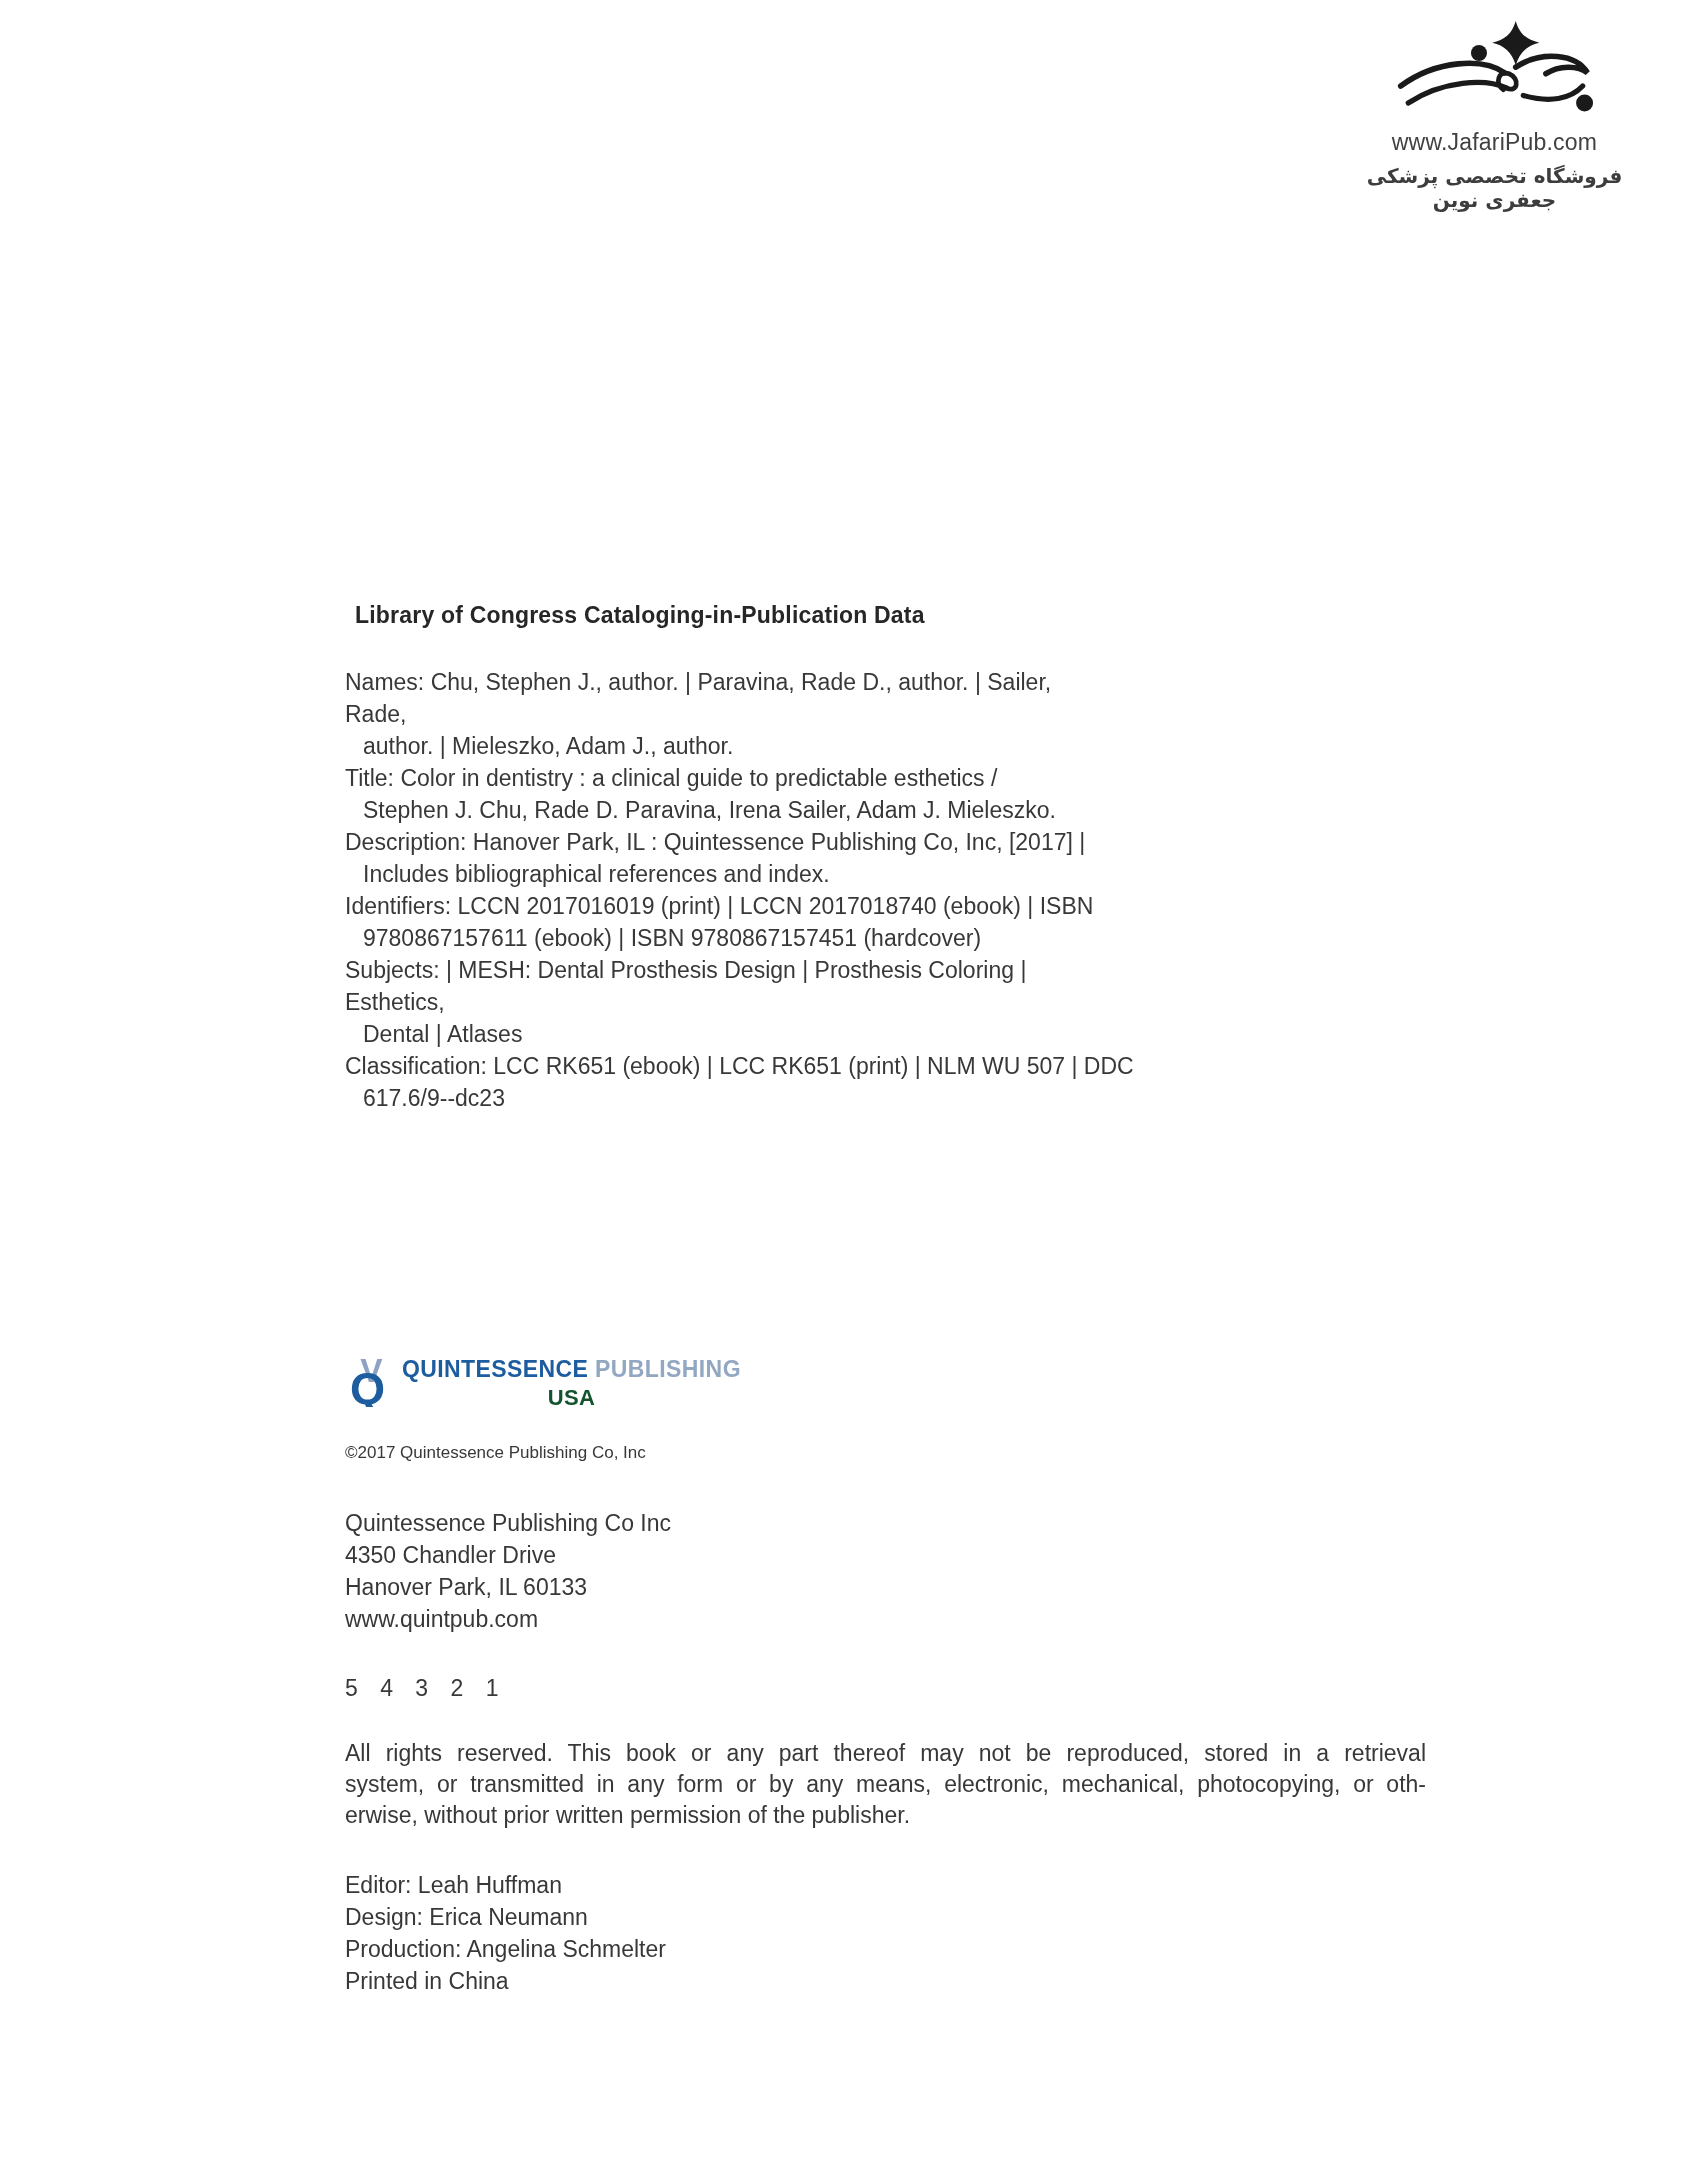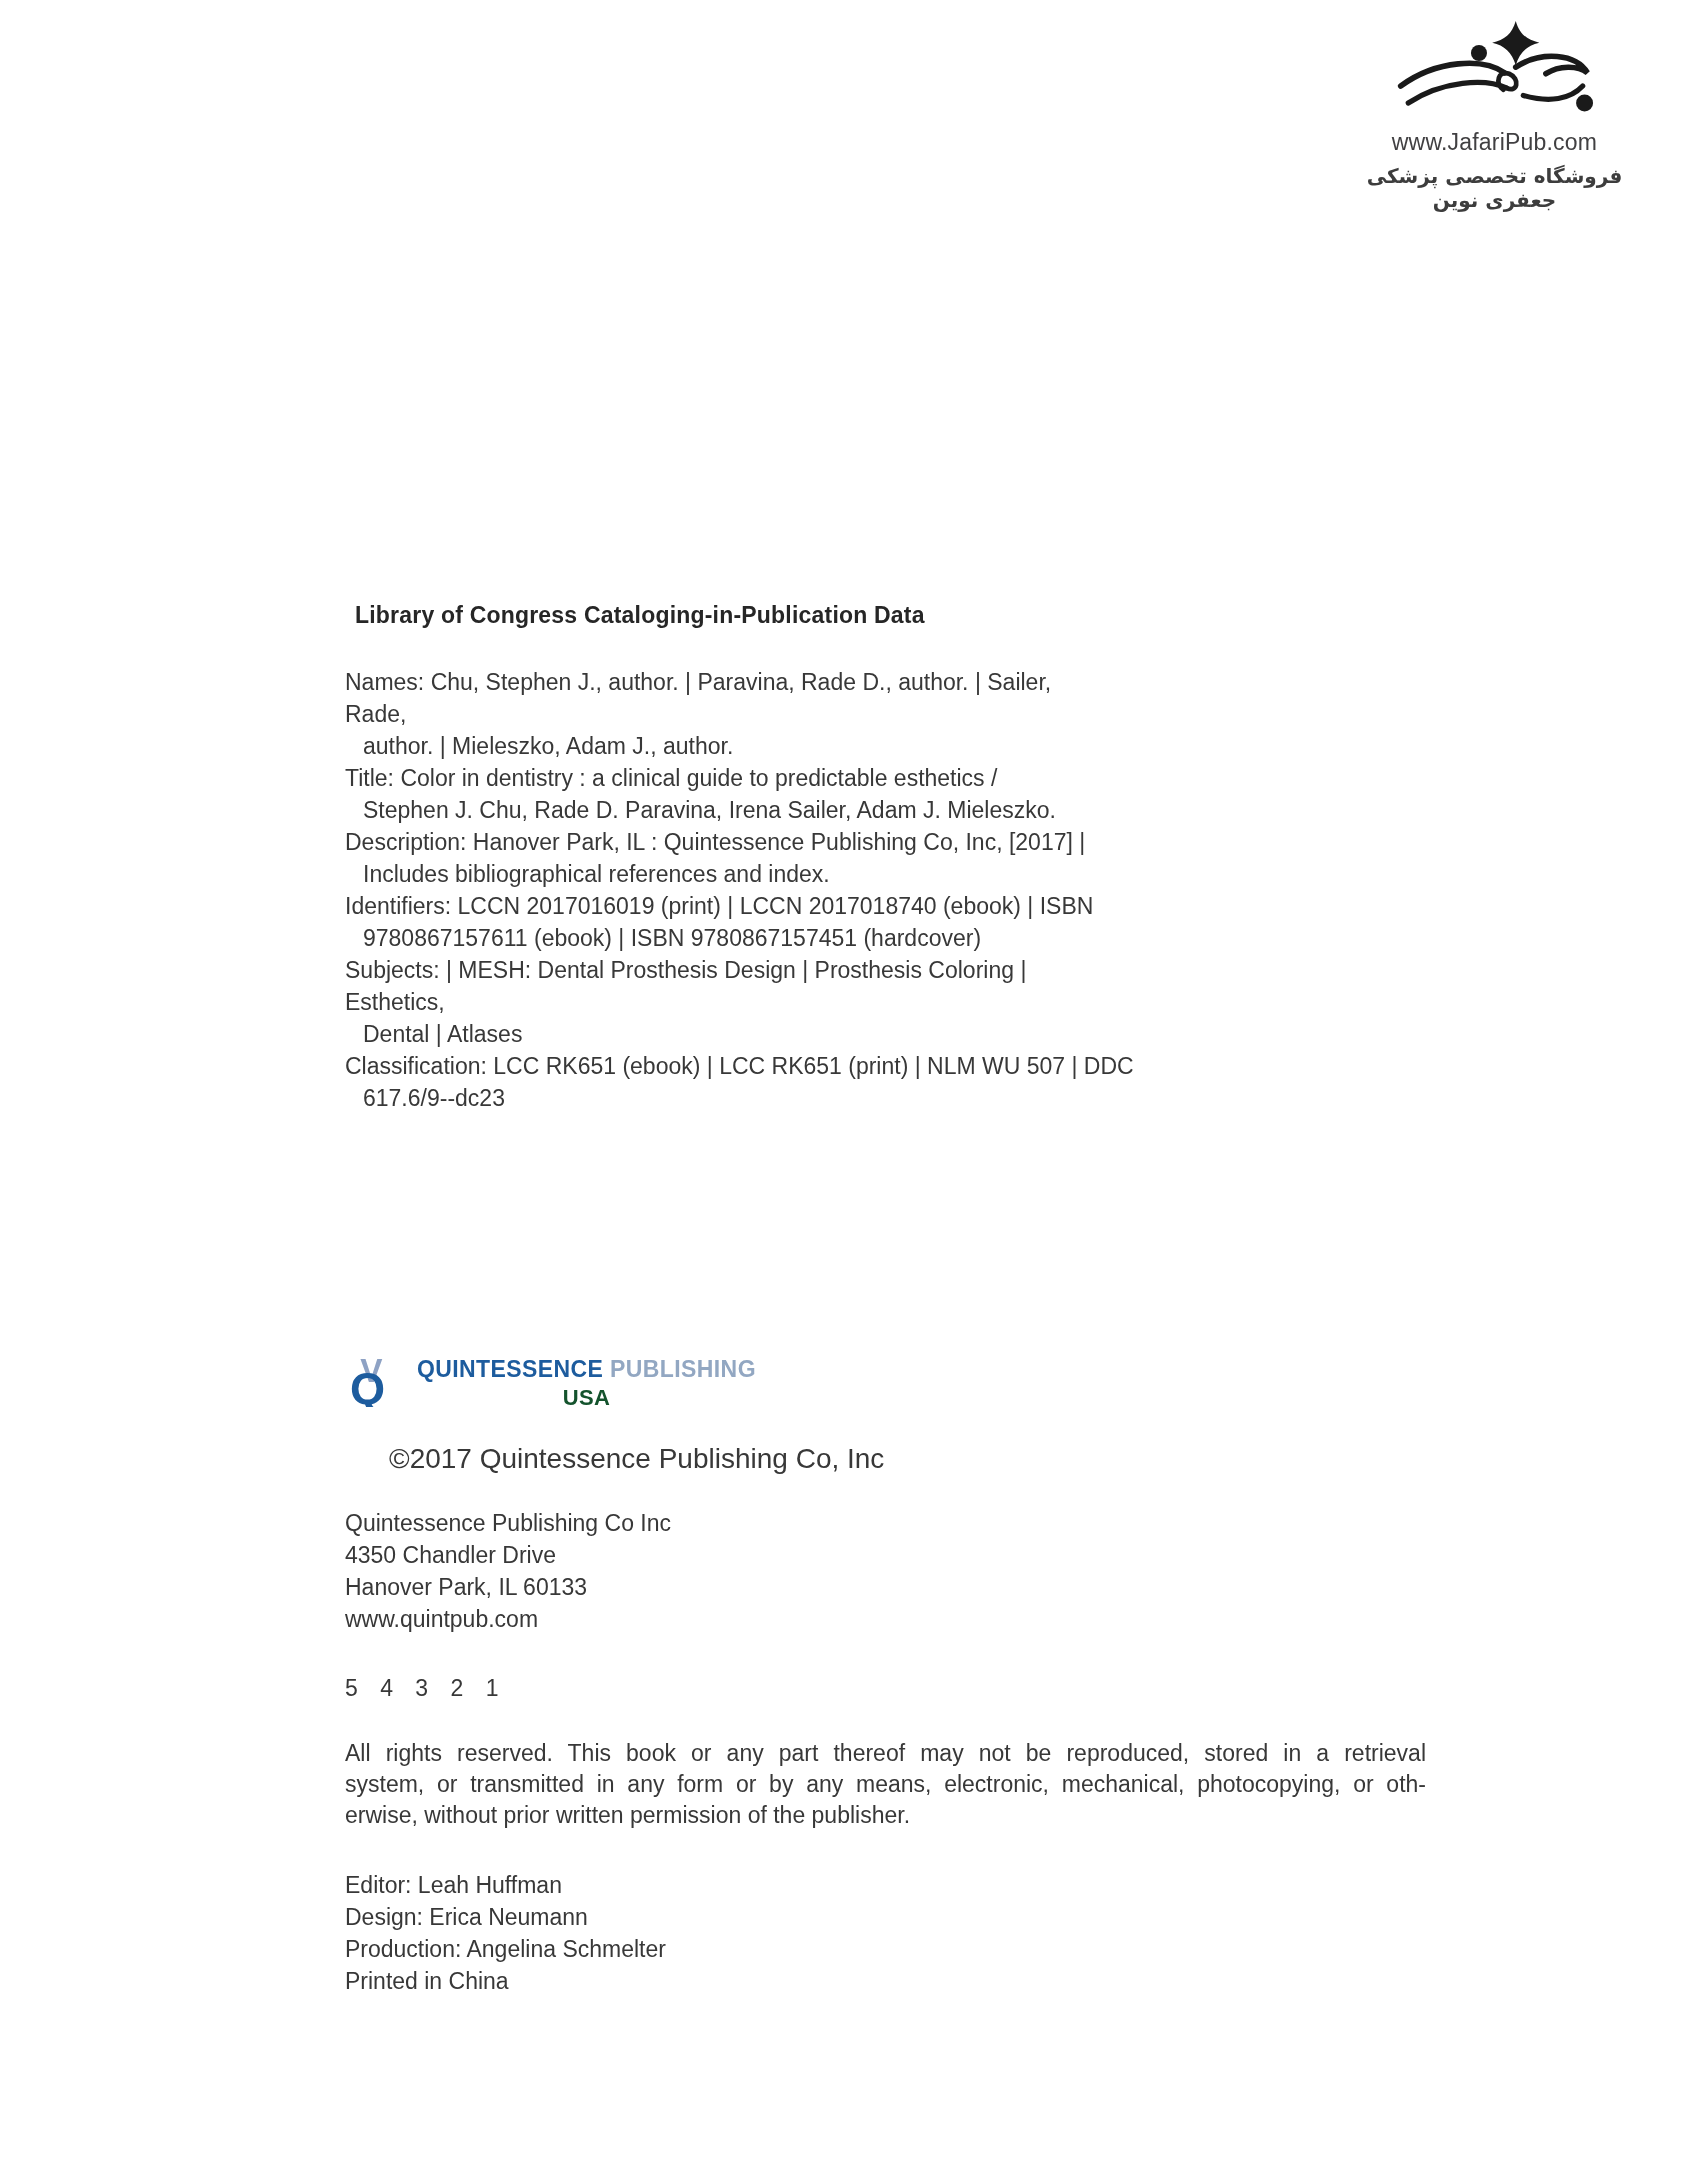--- a/index.html
+++ b/index.html
@@ -53,27 +53,27 @@
     top: 666px;
     width: 1109px;
     font-size: 23px;
     line-height: 32px;
   }
   .loc-line.indent { padding-left: 18px; }
 
   
   .pub-logo { top: 1352px; display: flex; align-items: flex-start; }
   .qv { width: 51px; height: 55px; flex: 0 0 auto; }
-  .pub-logo-text { margin-left: 21px; padding-top: 4px; }
+  .pub-logo-text { margin-left: 6px; padding-top: 4px; }
   .pub-logo-line1 { font-size: 23px; font-weight: bold; letter-spacing: 0.4px; }
   .pub-name { color: #1d5c9e; }
   .pub-type { color: #92a7c2; }
   .pub-region { font-size: 22px; font-weight: bold; color: #14532d; margin-top: 2px; letter-spacing: 0.4px; text-align: center; }
 
-  .copyright-line { top: 1443px; font-size: 28px; margin-left: 44px; }
+  .copyright-line { top: 1443px; font-size: 17px; }
 
   .address-block { top: 1507px; font-size: 23px; line-height: 32px; }
 
   .printing-line { top: 1675px; font-size: 23px; word-spacing: 16px; }
 
   .rights-block {
     top: 1738px;
     width: 1081px;
     font-size: 23px;
     line-height: 31px;

